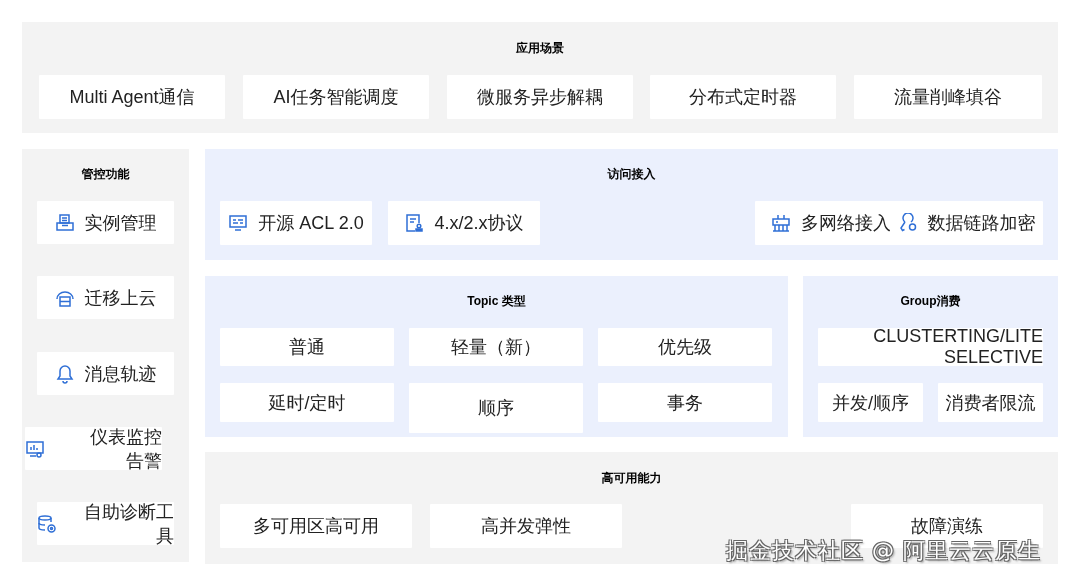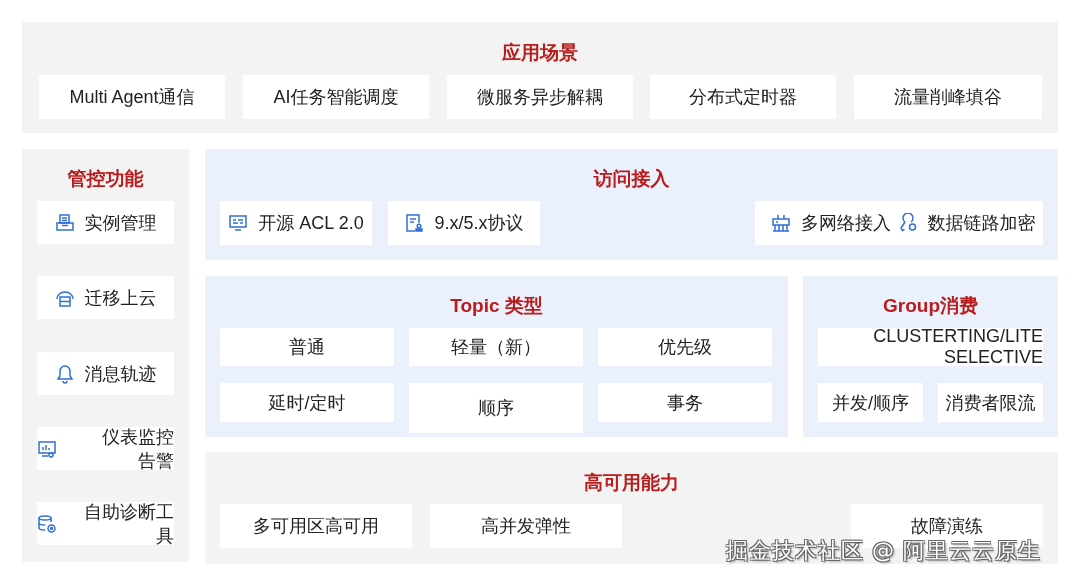--- a/index.html
+++ b/index.html
@@ -5,21 +5,21 @@
   * { box-sizing: border-box; margin: 0; padding: 0; }
   html, body { width: 1080px; height: 588px; background: #ffffff; overflow: hidden; }
   body { font-family: "Liberation Sans", "DejaVu Sans", sans-serif; color: #1f1f1f; position: relative; }
 
   .panel { position: absolute; }
   .gray { background: #f3f3f3; }
   .blue { background: #ebf0fd; }
 
   .panel-title {
     position: absolute; left: 0; right: 0; text-align: center;
-    font-size: 19px; font-weight: bold; color: #b91c1c;
+    font-size: 12px; font-weight: bold; color: #000000;
   }
   .card {
     position: absolute; background: #ffffff;
     display: flex; align-items: center; justify-content: center;
     font-size: 18px; color: #222;
     border-radius: 1px;
     text-align: right;
   }
   .card .ico { width: 20px; height: 20px; margin-right: 10px; display: inline-flex; }
   .card svg { width: 20px; height: 20px; }
@@ -72,21 +72,21 @@
   <div class="card" style="left:15px;top:203px;width:137px;height:43px;">
     <span class="ico">
       <svg viewBox="0 0 20 20" fill="none" stroke="#2f6fd6" stroke-width="1.5">
           <path d="M10 2a5 5 0 0 1 5 5v5l2 3H3l2-3V7a5 5 0 0 1 5-5z"></path>
           <path d="M8 17a2 2 0 0 0 4 0"></path>
         </svg>
     </span>
     <span>消息轨迹</span>
   </div>
 
-  <div class="card" style="left:15px;top:278px;width:137px;height:43px;gap:25px;">
+  <div class="card" style="left:3px;top:278px;width:137px;height:43px;gap:25px;">
     <span class="ico">
       <svg viewBox="0 0 20 20" fill="none" stroke="#2f6fd6" stroke-width="1.5">
           <path d="M2 3h16v11H2z"></path>
           <path d="M6 11V8M9 11V6M12 11V9"></path>
           <circle cx="14" cy="16" r="2"></circle>
           <path d="M5 17h6"></path>
         </svg>
     </span>
     <span>仪表监控告警</span>
   </div>
@@ -122,21 +122,21 @@
 
   <div class="card" style="left:183px;top:52px;width:152px;height:44px;">
     <span class="ico">
       <svg viewBox="0 0 20 20" fill="none" stroke="#2f6fd6" stroke-width="1.5">
           <path d="M11 18H3V2h12v8"></path>
           <path d="M6 6h6M6 9h4"></path>
           <circle cx="15" cy="13" r="1.8"></circle>
           <path d="M12 18h6v-2h-6z" fill="#2f6fd6"></path>
         </svg>
     </span>
-    <span>9.x/5.x协议</span>
+    <span>4.x/2.x协议</span>
   </div>
 
 
   <div class="card" style="left:518px;top:52px;width:152px;height:44px;margin-left:32px;">
     <span class="ico">
       <svg viewBox="0 0 20 20" fill="none" stroke="#2f6fd6" stroke-width="1.5">
           <path d="M7 2v4M13 2v4"></path>
           <path d="M2 6h16v6H2z"></path>
           <path d="M5 9h2"></path>
           <path d="M4 12v6M8 12v6M12 12v6M16 12v6"></path>

